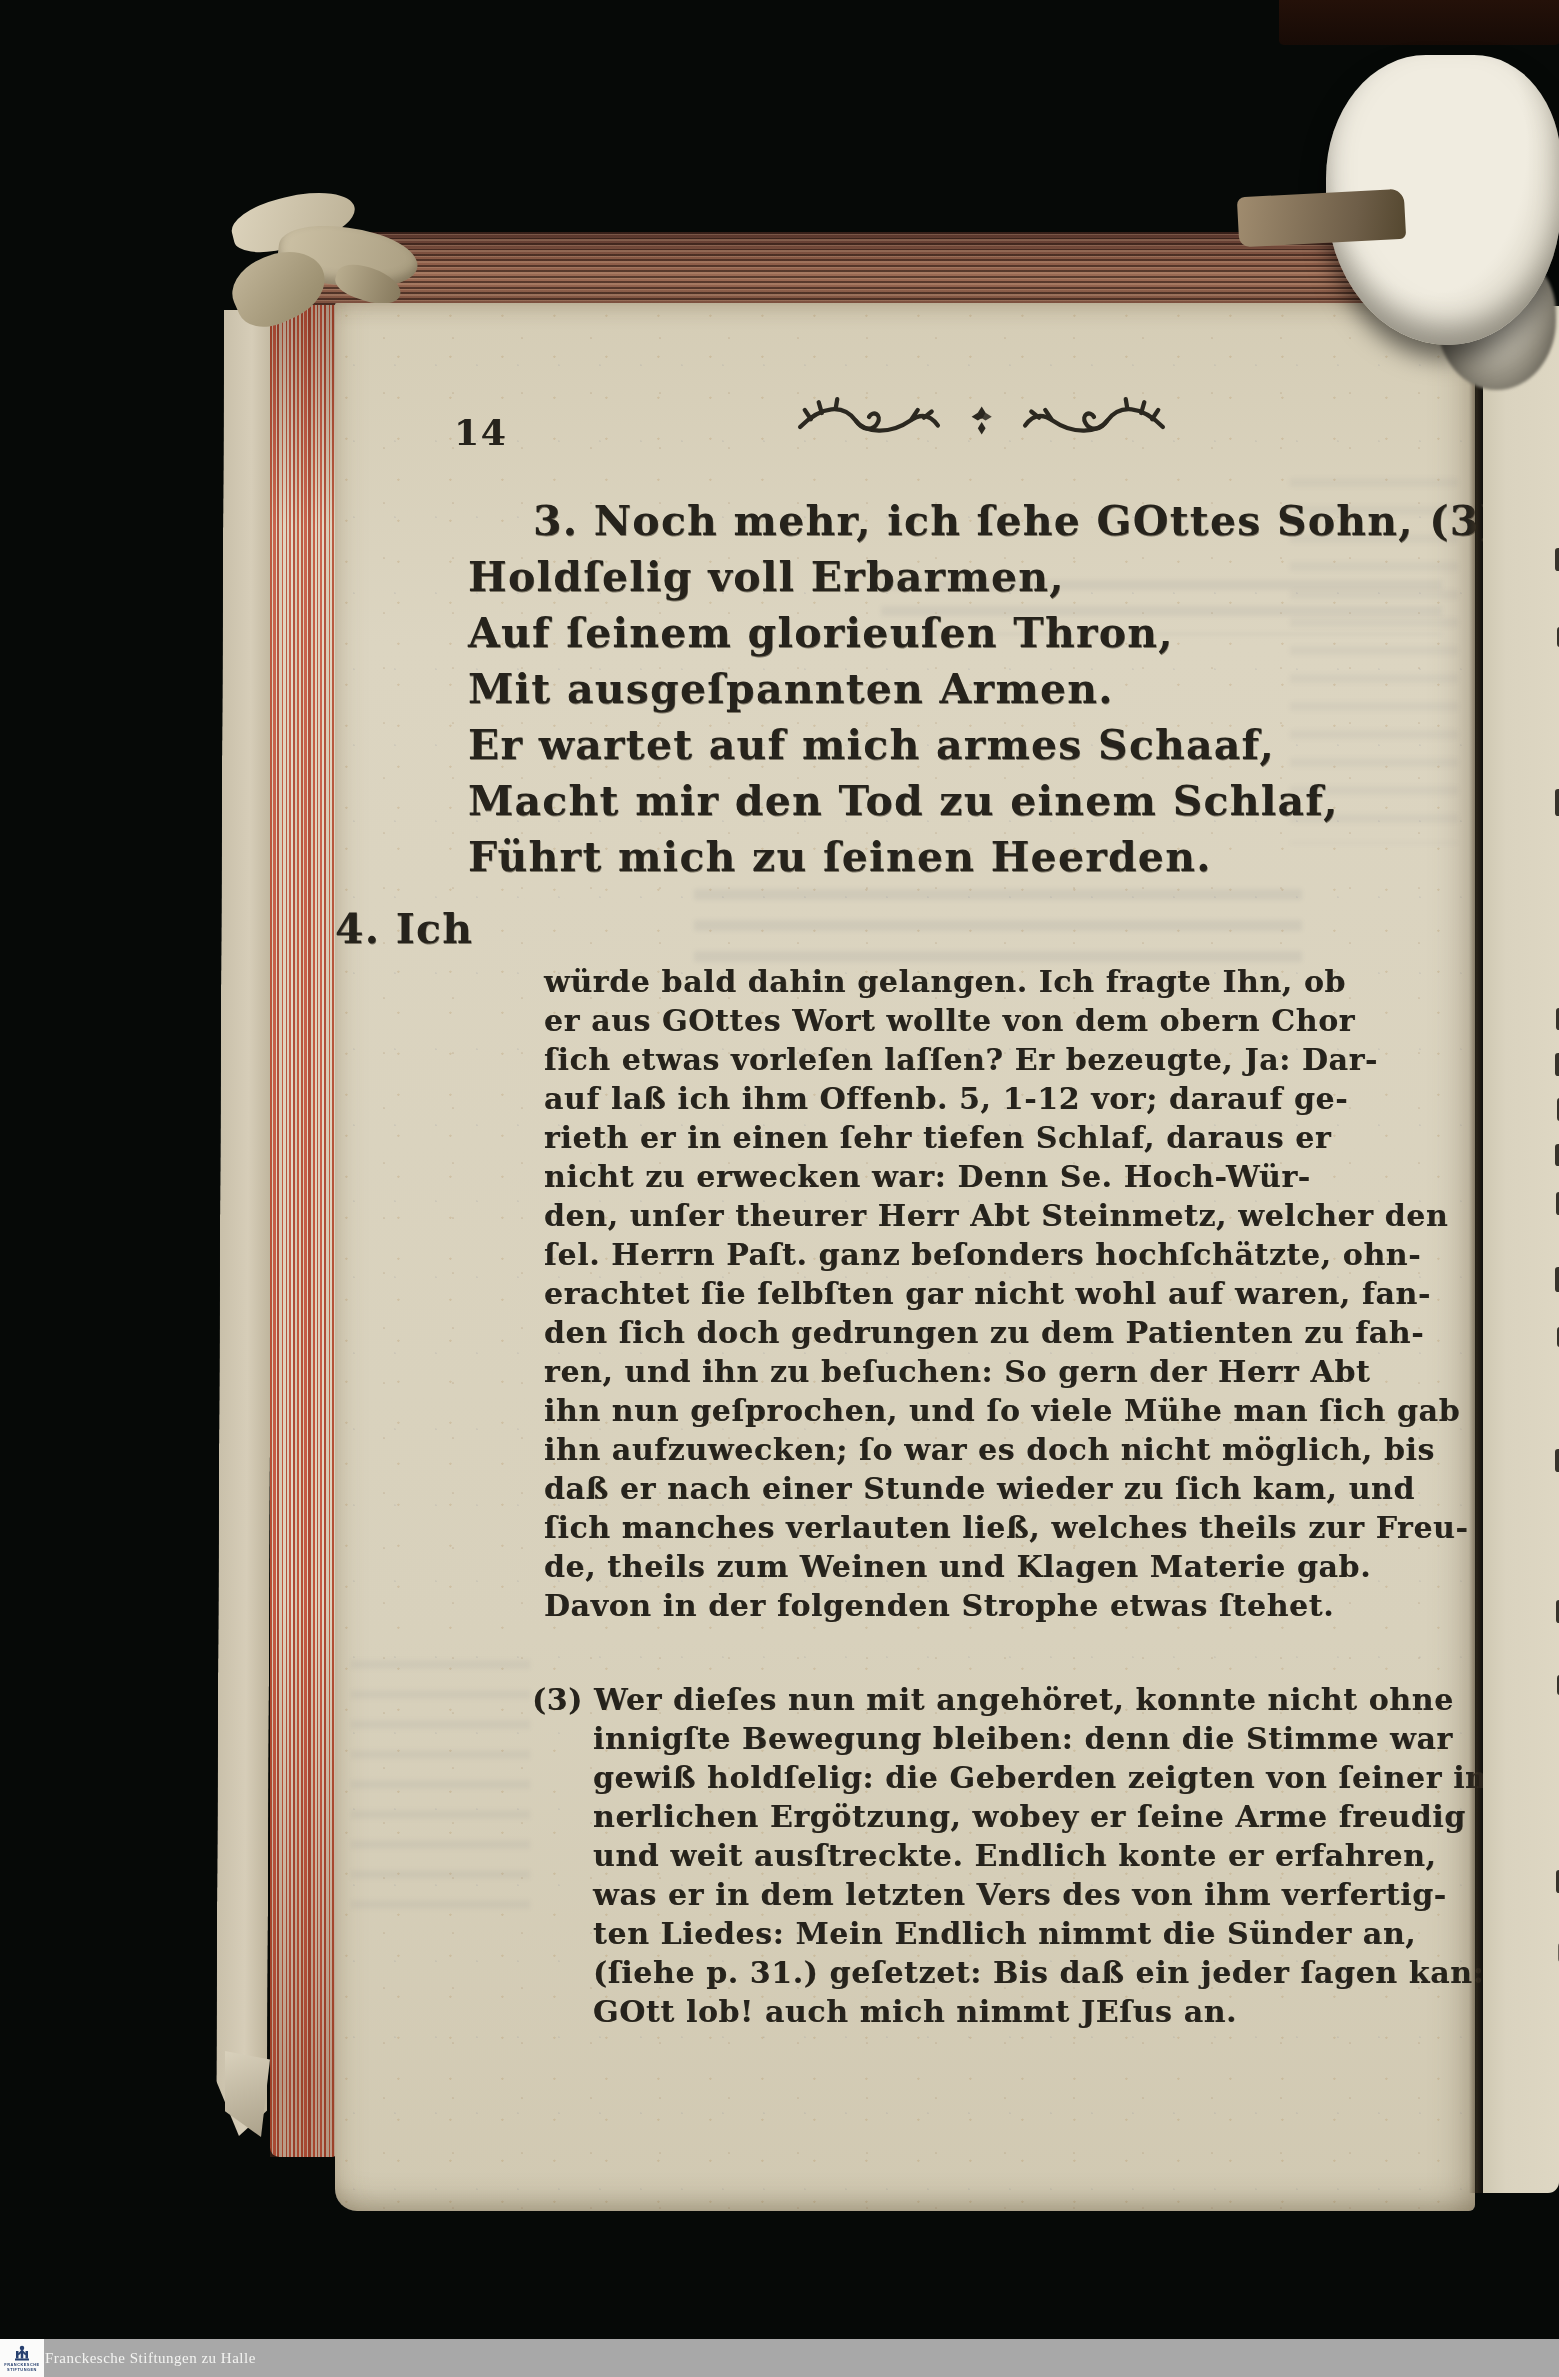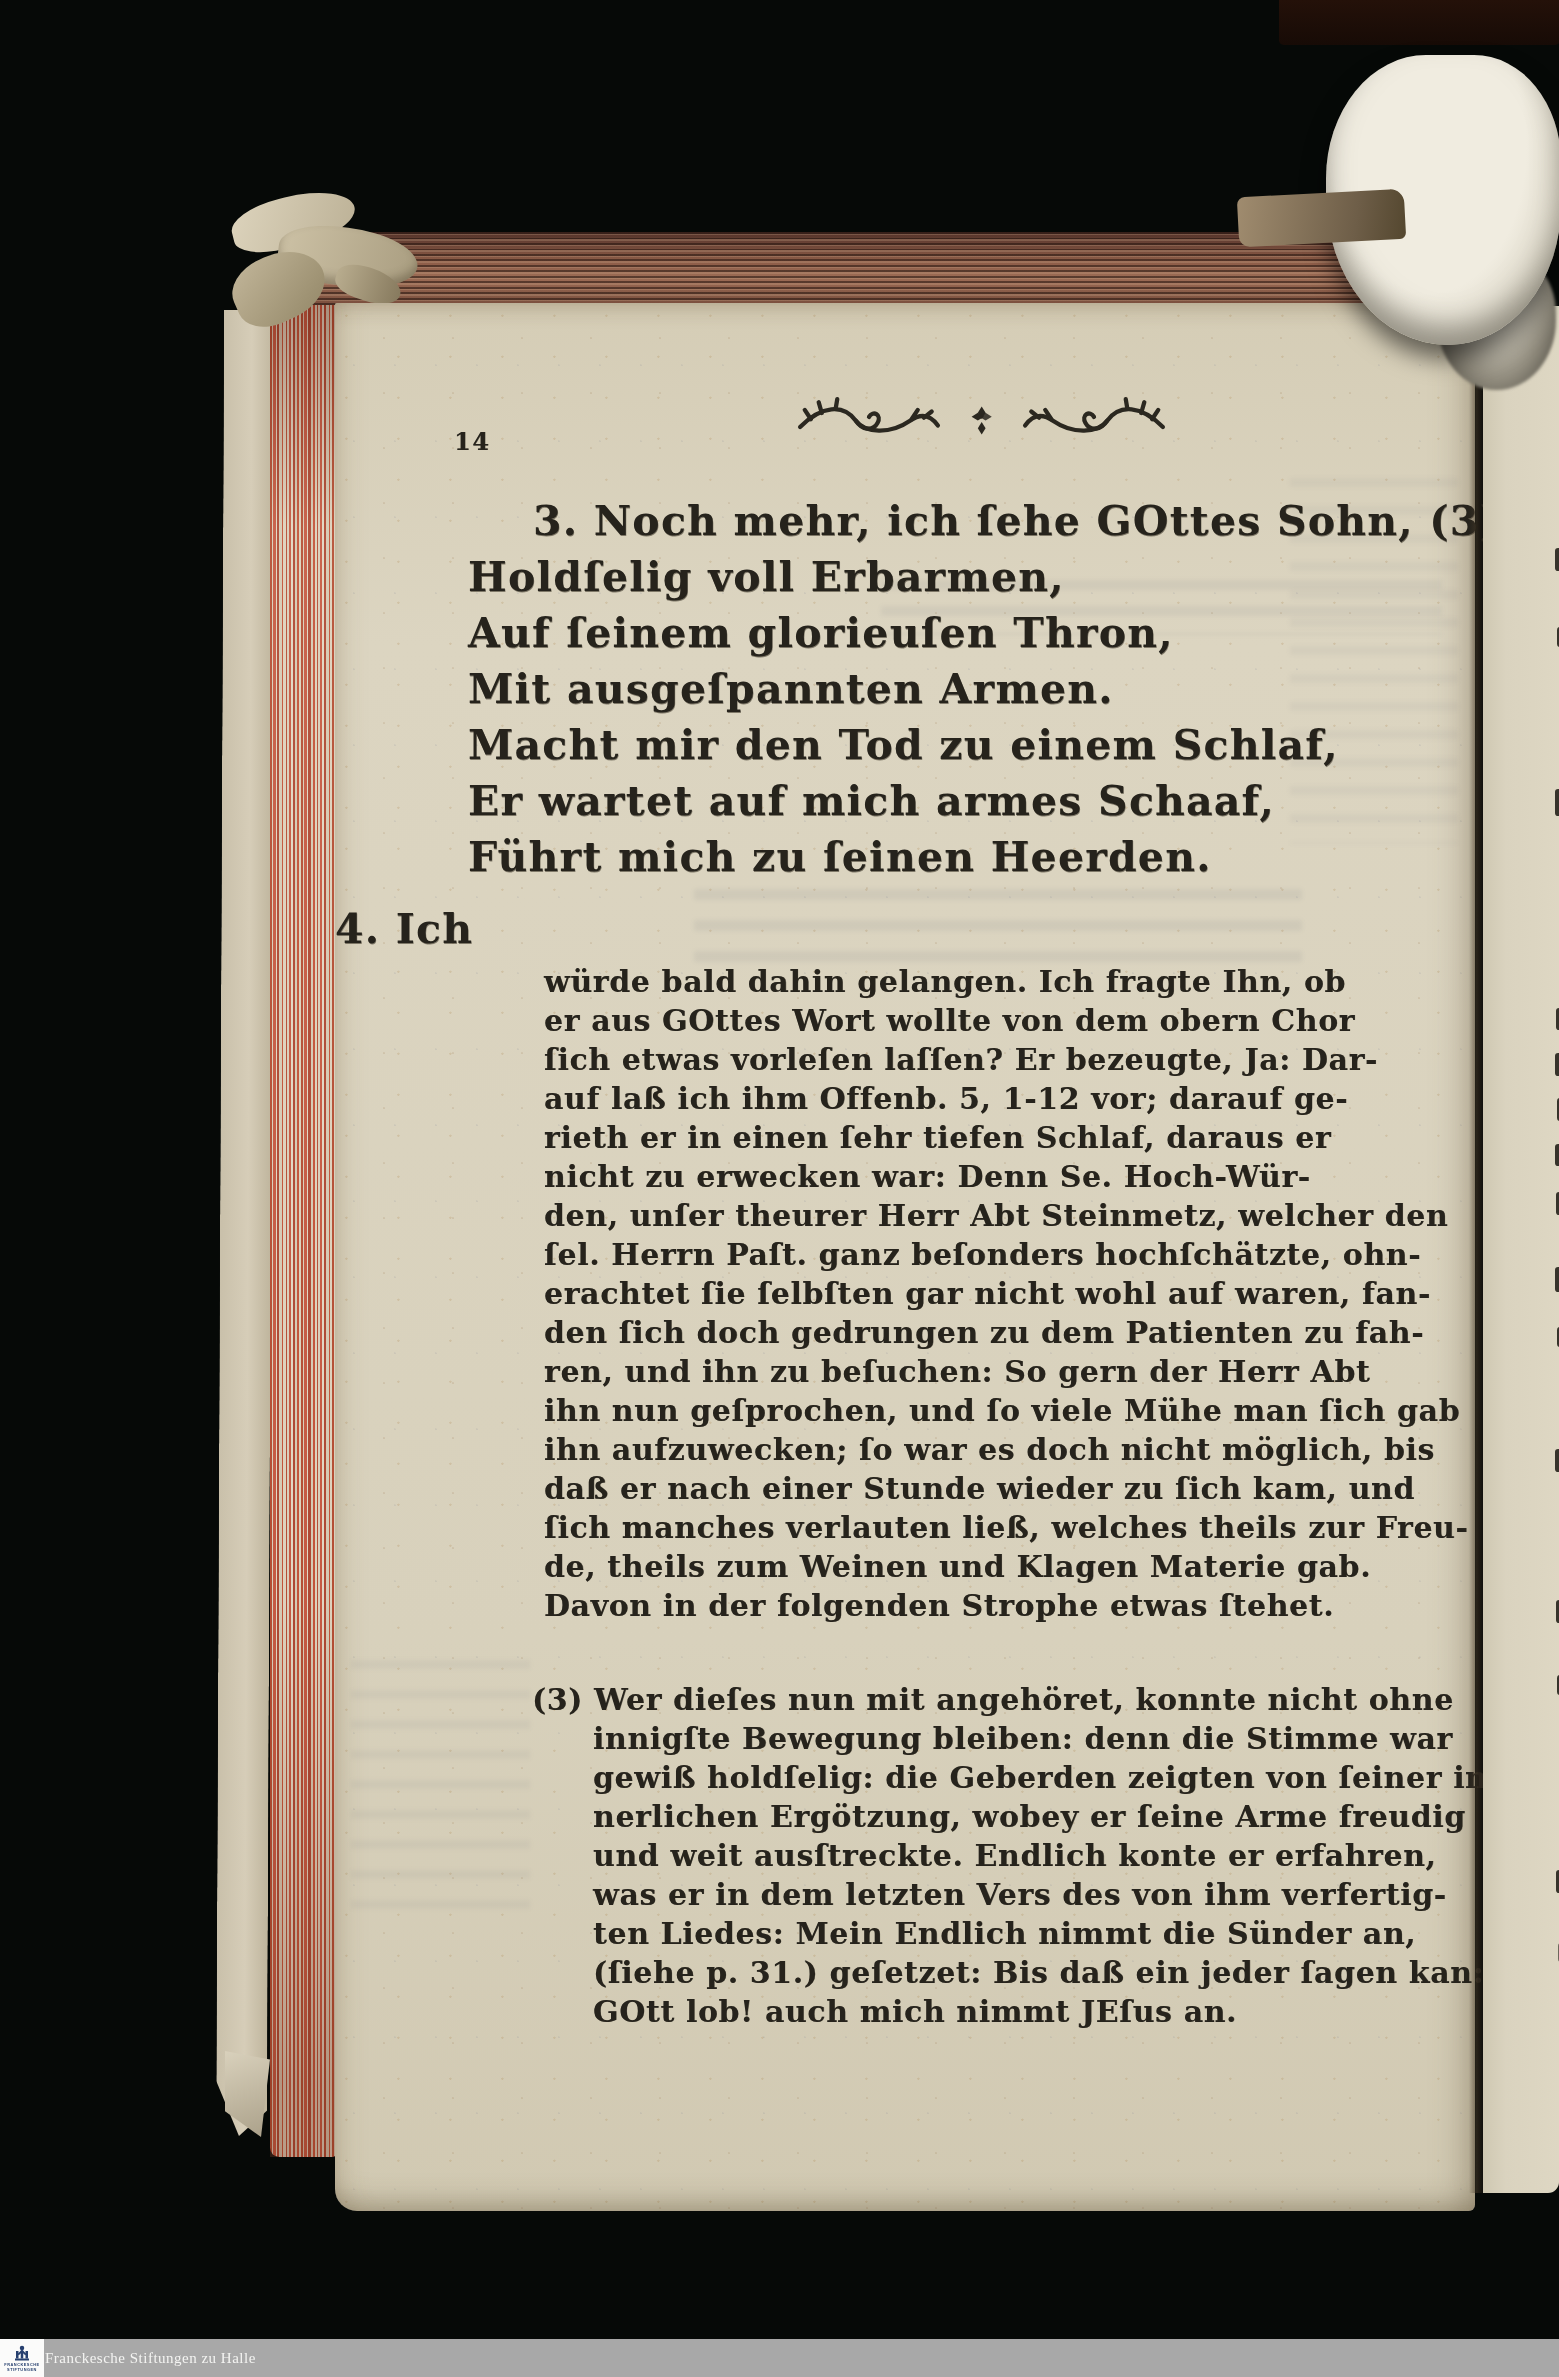--- a/index.html
+++ b/index.html
@@ -66,21 +66,21 @@
        background:repeating-linear-gradient(180deg,rgba(95,102,115,.16) 0 10px,rgba(0,0,0,0) 10px 26.5px);}
   .bt2{left:359px;top:586px;width:608px;height:86px;
        background:repeating-linear-gradient(180deg,rgba(95,102,115,.18) 0 11px,rgba(0,0,0,0) 11px 31px);}
   .bt3{left:15.6px;top:1357px;width:179px;height:257px;
        background:repeating-linear-gradient(180deg,rgba(100,105,115,.14) 0 9.4px,rgba(0,0,0,0) 9.4px 30px);}
   .bt4{left:955px;top:175px;width:168px;height:366px;
        background:repeating-linear-gradient(180deg,rgba(95,100,112,.12) 0 9.4px,rgba(0,0,0,0) 9.4px 28px);}
 
   
   .page, .page *{color:#26231c;}
-  .pageno{position:absolute;left:119px;top:124px;font-size:24px;font-weight:700;
+  .pageno{position:absolute;left:119px;top:108px;font-size:36px;font-weight:700;
           letter-spacing:1.6px;text-shadow:0.4px 0.4px 0.6px rgba(35,30,20,.55);}
   .ornament{position:absolute;left:366px;top:86px;width:561px;height:62px;
             display:flex;align-items:center;justify-content:center;gap:26.5px;}
   .ornament svg{display:block;}
   .verse{position:absolute;left:133px;top:190px;width:990px;
          font-size:41px;font-weight:700;line-height:56px;letter-spacing:1.2px;
          text-shadow:0.5px 0.5px 0.6px rgba(35,30,18,.5);white-space:nowrap;}
   .verse .line:first-child{text-indent:65px;}
   .catchword{position:absolute;left:0;top:602px;width:1075px;
              font-size:41px;font-weight:700;letter-spacing:1.2px;
@@ -173,22 +173,22 @@
           <path d="M20 30 l-8 -12 M34 22 l-4 -14 M52 16 l2 -12 M150 30 l8 -12 M166 28 l10 -8"></path>
         </g>
       </svg>
     </div>
 
     <div class="verse">
         <div class="line">3. Noch mehr, ich ſehe GOttes Sohn, (3)</div>
         <div class="line">Holdſelig voll Erbarmen,</div>
         <div class="line">Auf ſeinem glorieuſen Thron,</div>
         <div class="line">Mit ausgeſpannten Armen.</div>
+        <div class="line">Er wartet auf mich armes Schaaf,</div>
         <div class="line">Macht mir den Tod zu einem Schlaf,</div>
-        <div class="line">Er wartet auf mich armes Schaaf,</div>
         <div class="line">Führt mich zu ſeinen Heerden.</div>
       </div>
 
     <div class="catchword">4. Ich</div>
 
     <div class="note">
         <div class="line">würde bald dahin gelangen. Ich fragte Ihn, ob</div>
         <div class="line">er aus GOttes Wort wollte von dem obern Chor</div>
         <div class="line">ſich etwas vorleſen laſſen? Er bezeugte, Ja: Dar-</div>
         <div class="line">auf laß ich ihm Offenb. 5, 1-12 vor; darauf ge-</div>

